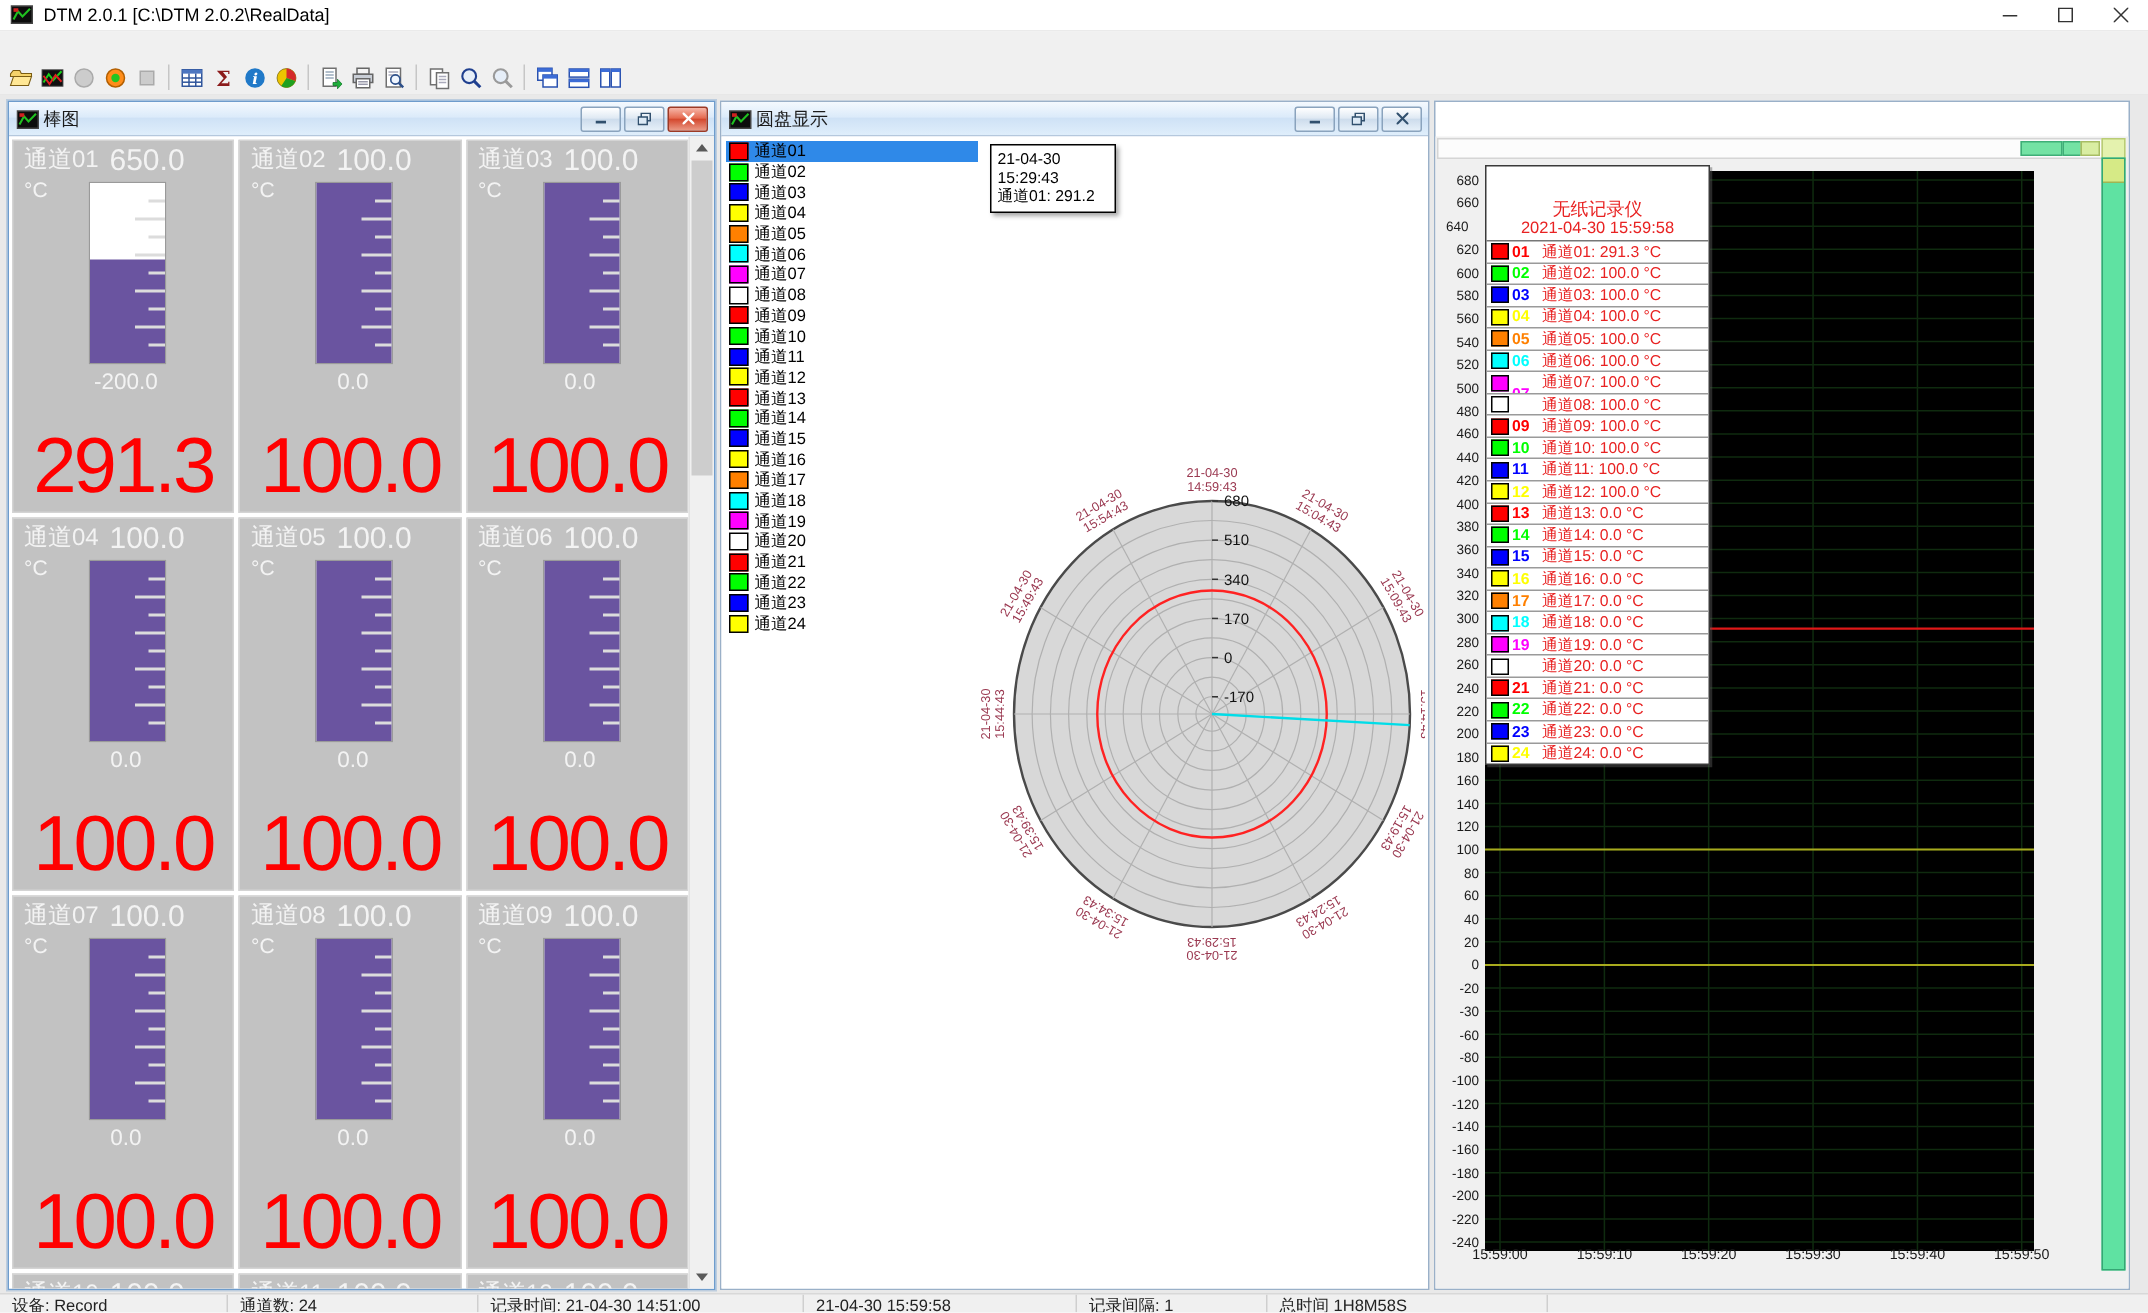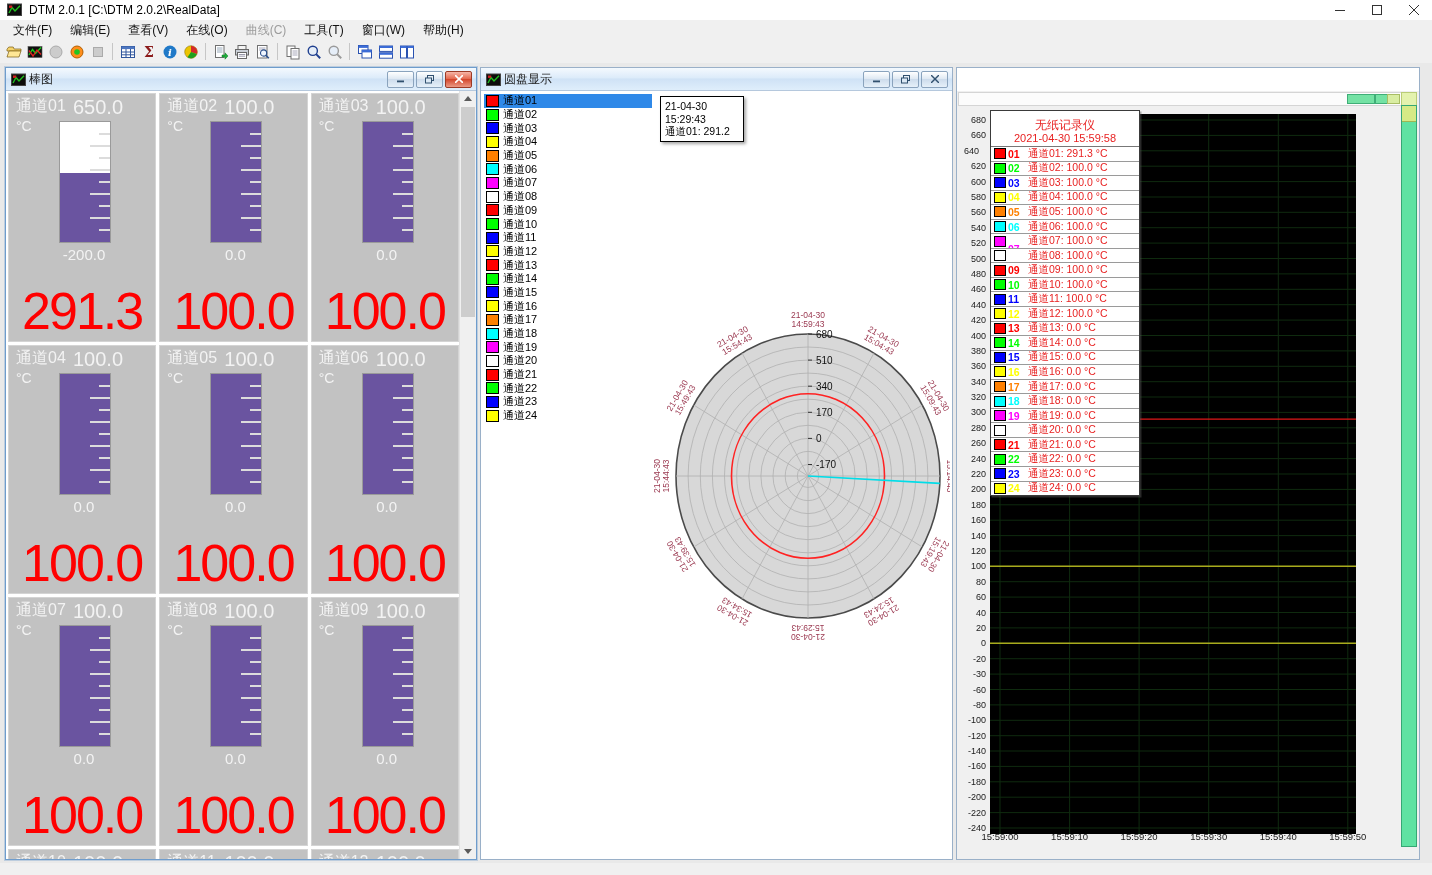--- a/index.html
+++ b/index.html
@@ -56,21 +56,21 @@
   
   .hscroll{position:absolute;left:1px;top:1px;width:442px;height:12px;background:#fcfcfc;border:1px solid #d5d5d5;}
   .hs-thumb{position:absolute;right:26px;top:1px;width:26px;height:8px;background:#74e2a4;border:1px solid #3fae77;}
   .hs-b1{position:absolute;right:13px;top:1px;width:11px;height:8px;background:#74e2a4;border:1px solid #3fae77;}
   .hs-b2{position:absolute;right:1px;top:1px;width:11px;height:8px;background:#d9eda2;border:1px solid #a8bd64;}
   .corner{position:absolute;left:444px;top:1px;width:14px;height:13px;background:#e4f2ae;border:1px solid #b9cc76;}
   .yl{position:absolute;width:29px;text-align:right;font-size:9px;color:#1a1a1a;height:10px;line-height:10px;}
   .plot-svg{position:absolute;left:33px;top:23px;}
   .xl{position:absolute;top:740px;width:60px;text-align:center;font-size:9.5px;color:#1a1a1a;}
   .legend{position:absolute;left:33px;top:19px;width:148px;background:#fff;border:1px solid #3a3a3a;box-shadow:1.5px 1.5px 0 rgba(90,90,90,.45);}
-  .lg-title{text-align:center;font-size:12px;color:#e82222;padding-top:6px;height:15px;}
+  .lg-title{text-align:center;font-size:12px;color:#e82222;padding-top:20px;height:15px;}
   .lg-ts{text-align:center;font-size:11px;color:#e82222;height:14px;border-bottom:1px solid #777;}
   .lrow{display:flex;align-items:center;height:13.55px;border-bottom:1px solid #9a9a9a;padding-left:3px;overflow:hidden;}
   .lrow:last-child{border-bottom:none;}
   .lsw{width:10px;height:9px;border:1px solid #000;flex:none;}
   .lnum{font-size:10.5px;font-weight:bold;width:20px;margin-left:2px;flex:none;}
   .ltxt{font-size:10.5px;color:#e82222;white-space:nowrap;}
   .vscroll-green{position:absolute;right:2px;top:14px;width:14px;height:740px;background:#5fe2a2;border:1px solid #35a774;}
   .vg-thumb{position:absolute;left:0;right:0;top:0;height:15px;background:#d6ea86;border-bottom:1px solid #9fb553;}
   
   .statusbar{position:absolute;left:0;right:0;bottom:0;height:12px;background:#f0f0f0;border-top:1px solid #d8d8d8;display:flex;overflow:hidden;}
@@ -101,30 +101,20 @@
         </span>
       <span class="wc">
           <svg width="10" height="10">
             <line x1="0" y1="0" x2="10" y2="10" stroke="#333"></line>
             <line x1="10" y1="0" x2="0" y2="10" stroke="#333"></line>
           </svg>
         </span>
     </div>
   </div>
 
-  <div class="menubar" id="menubar">
-      <span class="mi">文件(F)</span>
-      <span class="mi">编辑(E)</span>
-      <span class="mi">查看(V)</span>
-      <span class="mi">在线(O)</span>
-      <span class="mi dis">曲线(C)</span>
-      <span class="mi">工具(T)</span>
-      <span class="mi">窗口(W)</span>
-      <span class="mi">帮助(H)</span>
-    </div>
 
   <div class="toolbar" id="toolbar">
       <span class="tbtn">
         <svg width="16" height="16" viewBox="0 0 16 16">
           <path d="M1 5.2 2.8 3 h4.4 l1 2 H15 v2 H1z" fill="#f5d36b" stroke="#7a5c12" stroke-width=".7"></path>
           <path d="M1 13 3 7 h12 l-2 6z" fill="#ffe795" stroke="#7a5c12" stroke-width=".7"></path>
         </svg>
       </span>
       <span class="tbtn">
         <svg width="16" height="16" viewBox="0 0 16 16">
@@ -935,13 +925,21 @@
           <div class="xl" style="left: 13px;">15:59:00</div>
           <div class="xl" style="left: 82.6px;">15:59:10</div>
           <div class="xl" style="left: 152.1px;">15:59:20</div>
           <div class="xl" style="left: 221.7px;">15:59:30</div>
           <div class="xl" style="left: 291.3px;">15:59:40</div>
           <div class="xl" style="left: 360.8px;">15:59:50</div>
         </div>
     </div>
   </div>
 
+  <div class="statusbar" id="statusbar">
+      <div class="sfield" style="width: 135px;">设备: Record</div>
+      <div class="sfield" style="width: 150px;">通道数: 24</div>
+      <div class="sfield" style="width: 200px;">记录时间: 21-04-30 14:51:00</div>
+      <div class="sfield" style="width: 165px;">21-04-30 15:59:58</div>
+      <div class="sfield" style="width: 110px;">记录间隔: 1</div>
+      <div class="sfield" style="width: 170px;">总时间 1H8M58S</div>
+    </div>
 </div>
 
 </body></html>

